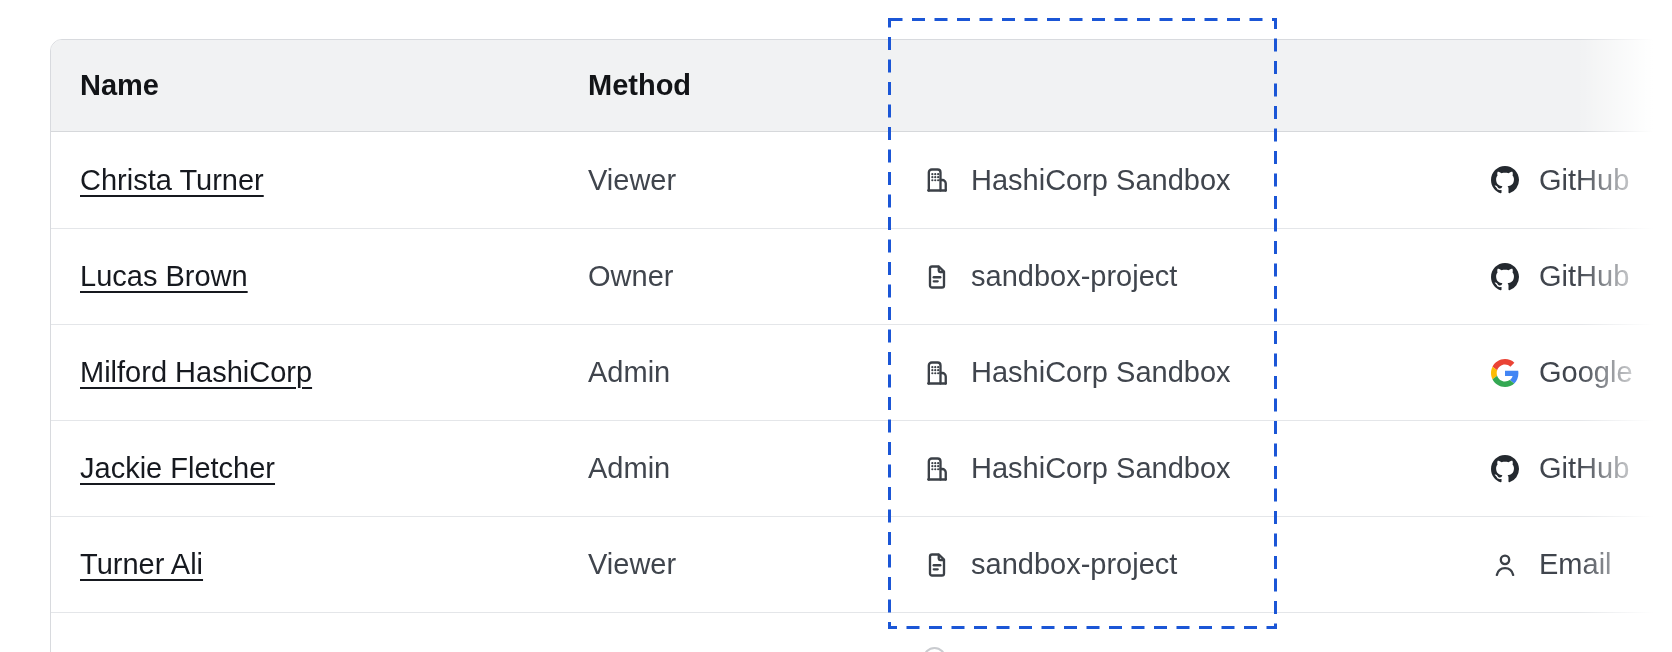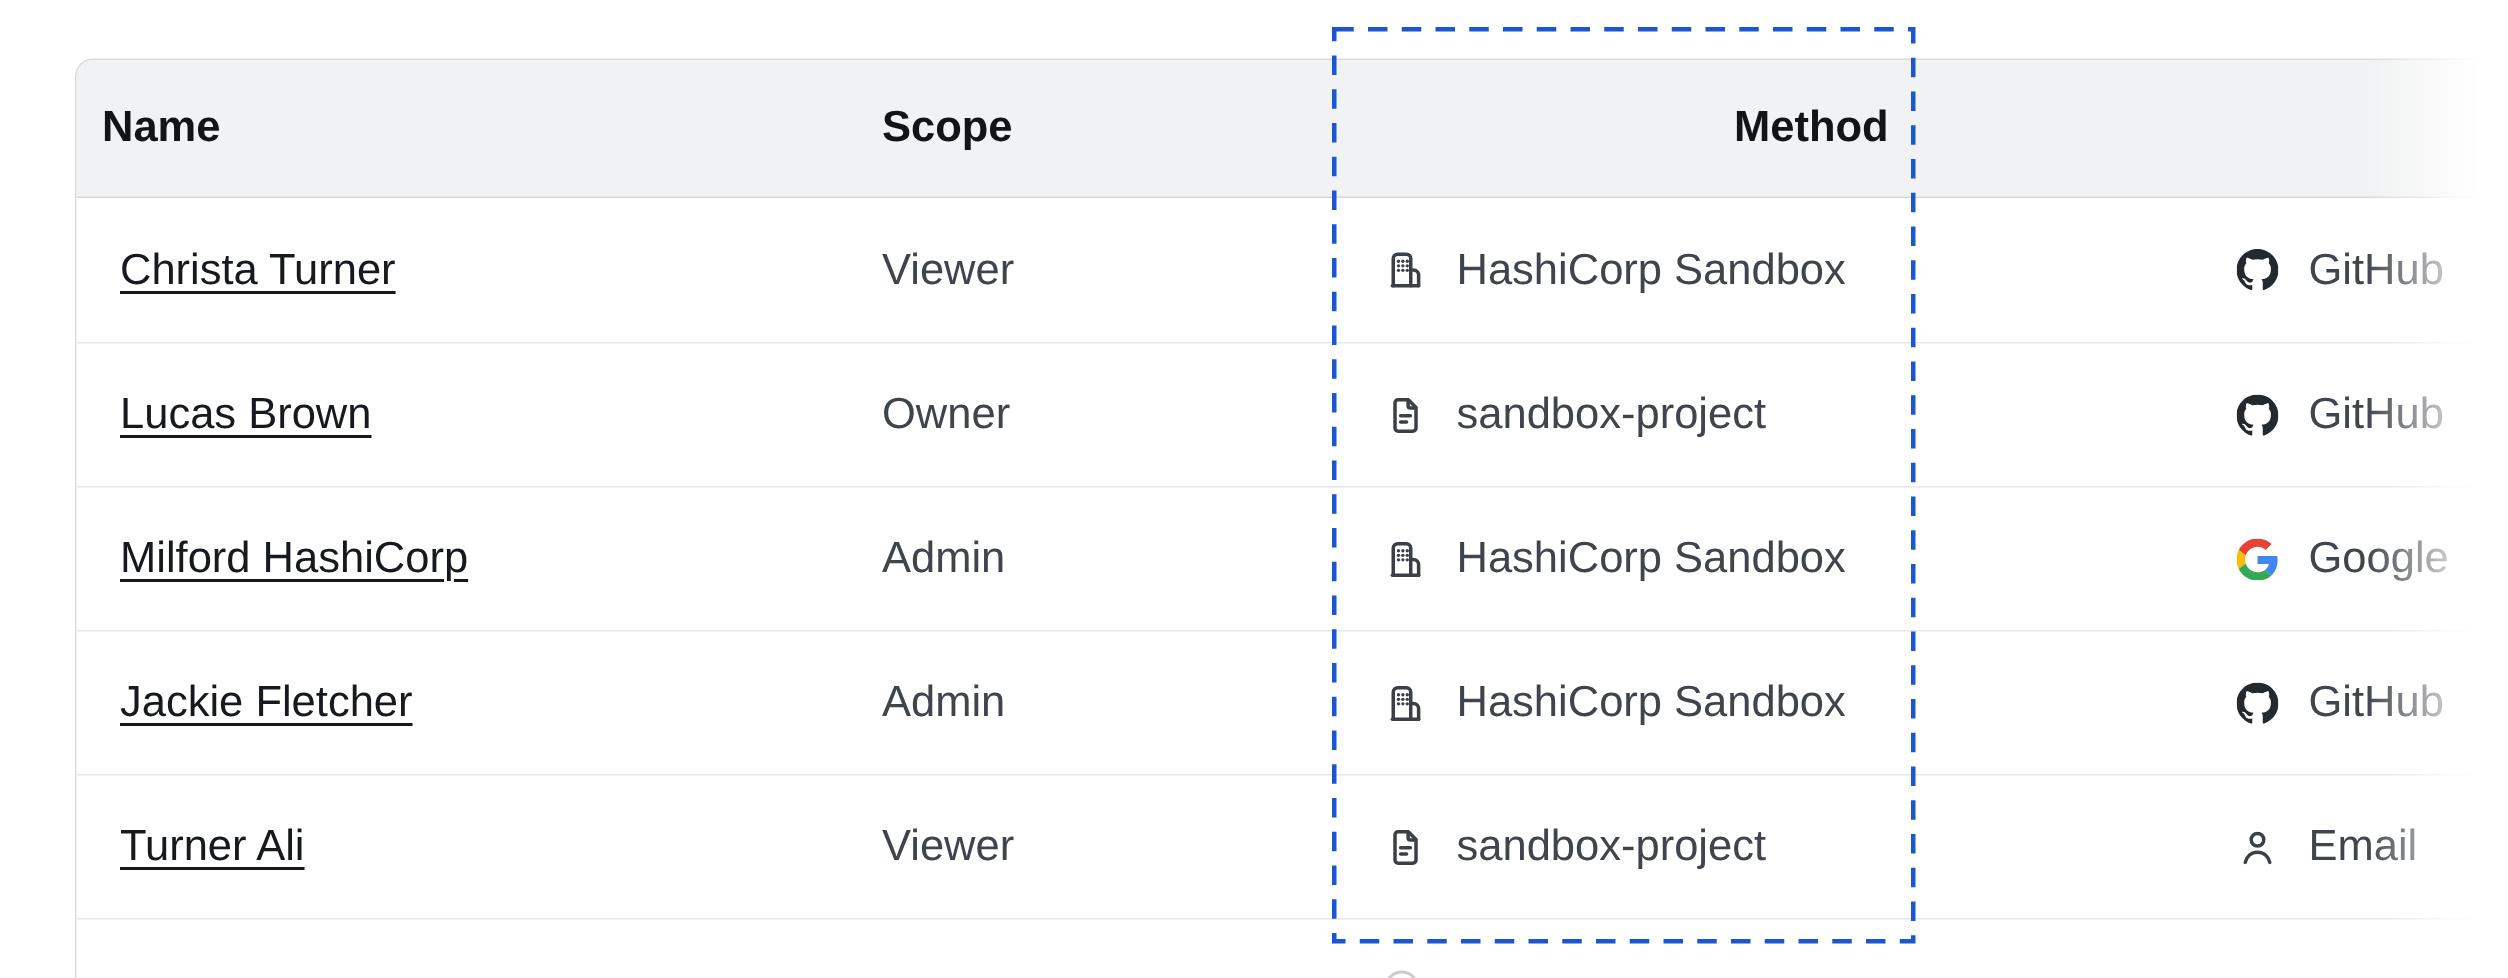--- a/index.html
+++ b/index.html
@@ -22,21 +22,21 @@
     background:#f1f2f3; border-bottom:1px solid #d6d8db;
   }
   .th {
     display:flex; align-items:center; box-sizing:border-box;
     padding-left:34px; font-weight:700; font-size:29px; color:#121417;
   }
   .c-name   { width:503px; }
   .c-role   { width:335px; }
   .c-scope  { width:568px; }
   .c-method { width:540px; }
-  .th.c-name { padding-left:17px; }
+  .th.c-name { padding-left:29px; }
 
   .tr { display:flex; height:96px; box-sizing:border-box; background:#fff; }
   .tr + .tr { border-top:1px solid #e4e6e9; }
   .td {
     display:flex; align-items:center; box-sizing:border-box;
     padding-left:34px; column-gap:20px;
     font-size:29px; color:#40454d;
   }
   .td.c-name { padding-left:29px; }
 
@@ -112,21 +112,20 @@
         <circle cx="12" cy="7.6" r="3.6"></circle>
         <path d="M5 20.5c.9-3.6 3.6-5.8 7-5.8s6.1 2.2 7 5.8"></path>
       </g>
     </symbol>
   </defs>
 </svg>
 
 <div class="table">
   <div class="thead">
     <div class="th c-name">Name</div>
-    <div class="th c-scope">Scope</div>
     <div class="th c-method">Method</div>
   </div>
   <div id="tbody">
       <div class="tr">
     <div class="td c-name">
       <a class="name-link">Christa Turner</a>
     </div>
     <div class="td c-role">
       <span>Viewer</span>
     </div>

